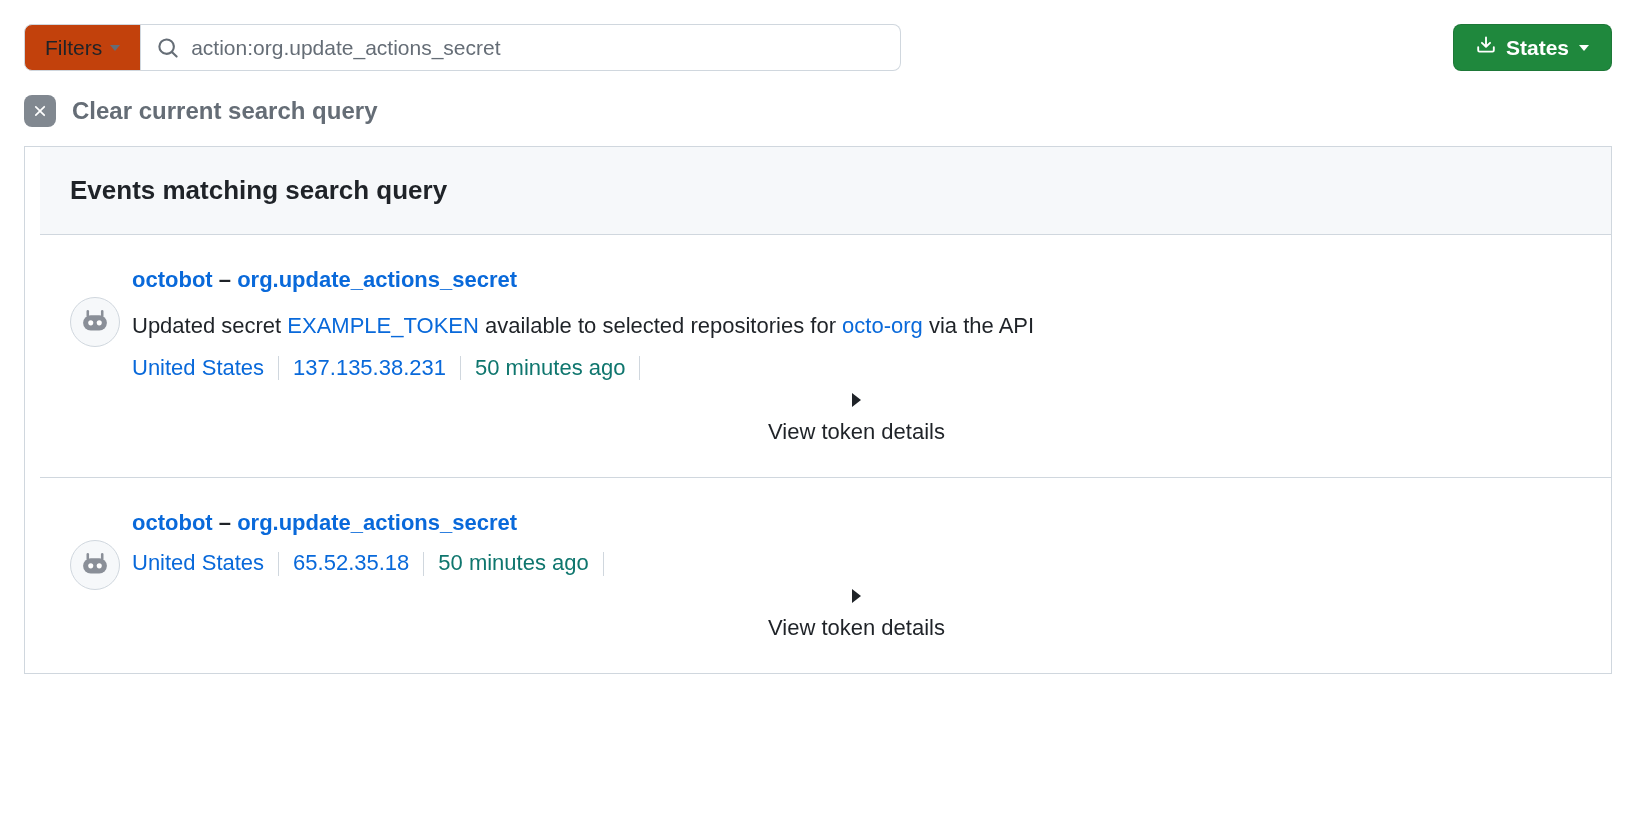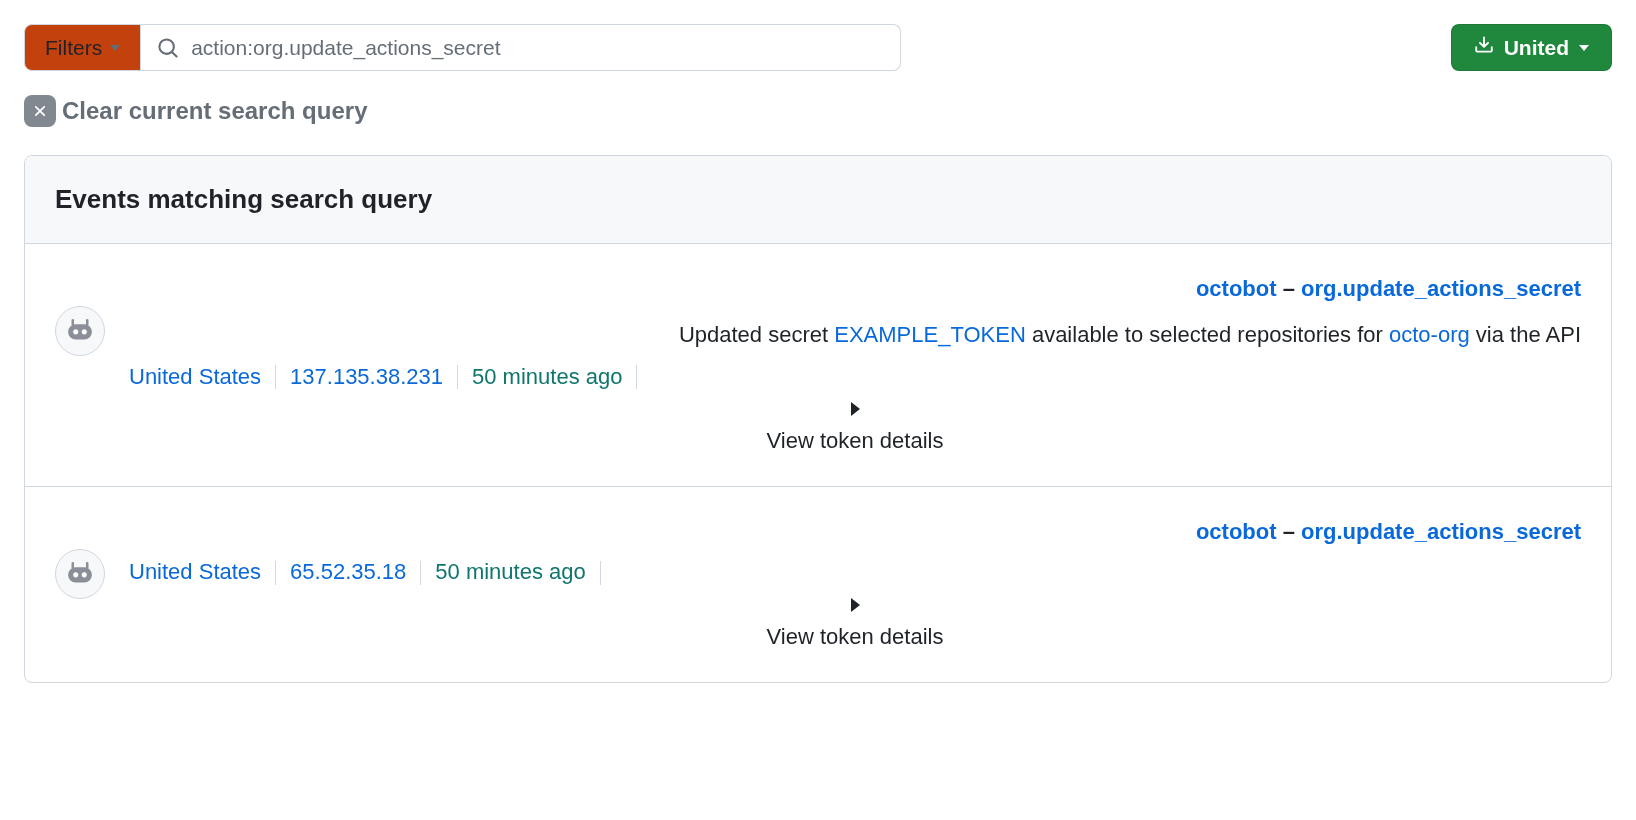--- a/index.html
+++ b/index.html
@@ -66,57 +66,57 @@
     border-radius: 8px;
     padding: 10px 22px;
     font-size: 21px;
     font-weight: 600;
     cursor: pointer;
   }
   .export-btn .caret-down { border-top-color: #ffffff; }
   .clear-row {
     display: flex;
     align-items: center;
-    gap: 6px;
-    margin-bottom: 28px;
+    gap: 16px;
+    margin-bottom: 19px;
   }
   .clear-badge {
     width: 32px; height: 32px;
     background: #818890;
     border-radius: 8px;
     display: flex;
     align-items: center;
     justify-content: center;
     cursor: pointer;
   }
   .clear-text {
     font-size: 24px;
     font-weight: 600;
     color: #656d76;
     cursor: pointer;
   }
   .panel {
     border: 1px solid #d0d7de;
-    border-radius: 8px;
+    border-radius: 0;
     overflow: hidden;
+    padding-left: 15px;
   }
   .panel-header {
     background: #f6f8fa;
     padding: 28px 30px;
     font-size: 26px;
     font-weight: 700;
     border-bottom: 1px solid #d0d7de;
   }
   .event {
     display: flex;
     align-items: flex-start;
-    gap: 24px;
+    gap: 12px;
     padding: 28px 30px 28px 30px;
     border-bottom: 1px solid #d0d7de;
-    text-align: right;
   }
   .event:last-child { border-bottom: none; }
   .avatar {
     width: 50px; height: 50px;
     border-radius: 50%;
     border: 1px solid #d0d7de;
     background: #f6f8fa;
     display: flex;
     align-items: center;
     justify-content: center;
@@ -176,21 +176,21 @@
     <input class="search-input" type="text" value="action:org.update_actions_secret" style="">
   </div>
   <div class="spacer"></div>
   <button class="export-btn">
     <span>
       <svg width="20" height="20" viewBox="0 0 16 16" fill="#ffffff">
           <path d="M2.75 14A1.75 1.75 0 0 1 1 12.25v-2.5a.75.75 0 0 1 1.5 0v2.5c0 .138.112.25.25.25h10.5a.25.25 0 0 0 .25-.25v-2.5a.75.75 0 0 1 1.5 0v2.5A1.75 1.75 0 0 1 13.25 14Z"></path>
           <path d="M7.25 7.689V2a.75.75 0 0 1 1.5 0v5.689l1.97-1.969a.749.749 0 1 1 1.06 1.06l-3.25 3.25a.75.75 0 0 1-1.06 0L4.22 6.78a.749.749 0 1 1 1.06-1.06Z"></path>
         </svg>
     </span>
-    <span>United</span>
+    <span>States</span>
     <span class="caret-down"></span>
   </button>
 </div>
 
 <div class="clear-row">
   <span class="clear-badge">
     <svg width="18" height="18" viewBox="0 0 16 16" fill="#ffffff">
         <path d="M3.72 3.72a.75.75 0 0 1 1.06 0L8 6.94l3.22-3.22a.75.75 0 1 1 1.06 1.06L9.06 8l3.22 3.22a.75.75 0 1 1-1.06 1.06L8 9.06l-3.22 3.22a.75.75 0 0 1-1.06-1.06L6.94 8 3.72 4.78a.75.75 0 0 1 0-1.06Z"></path>
       </svg>
   </span>

